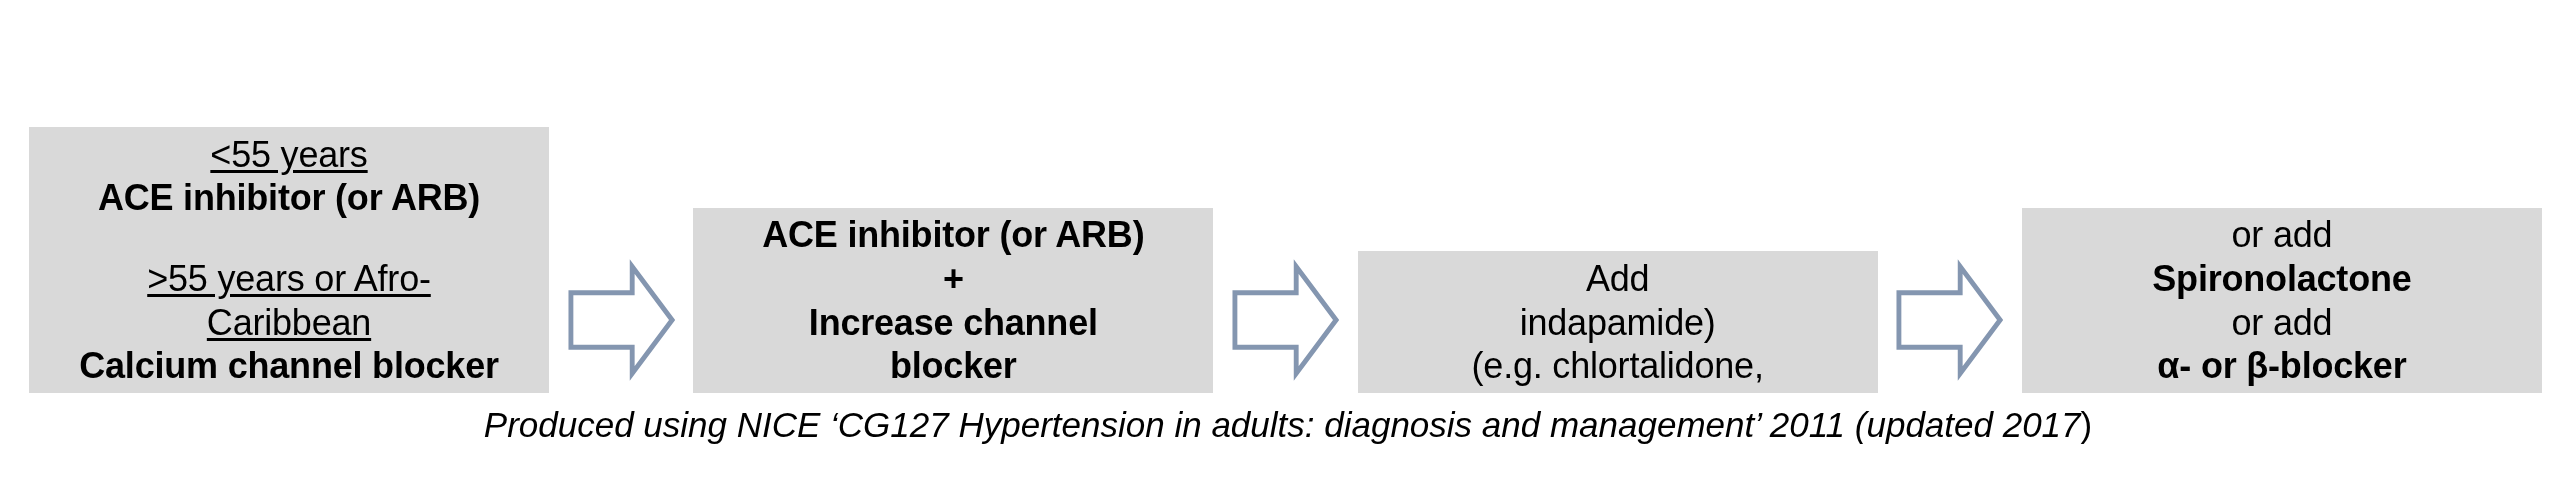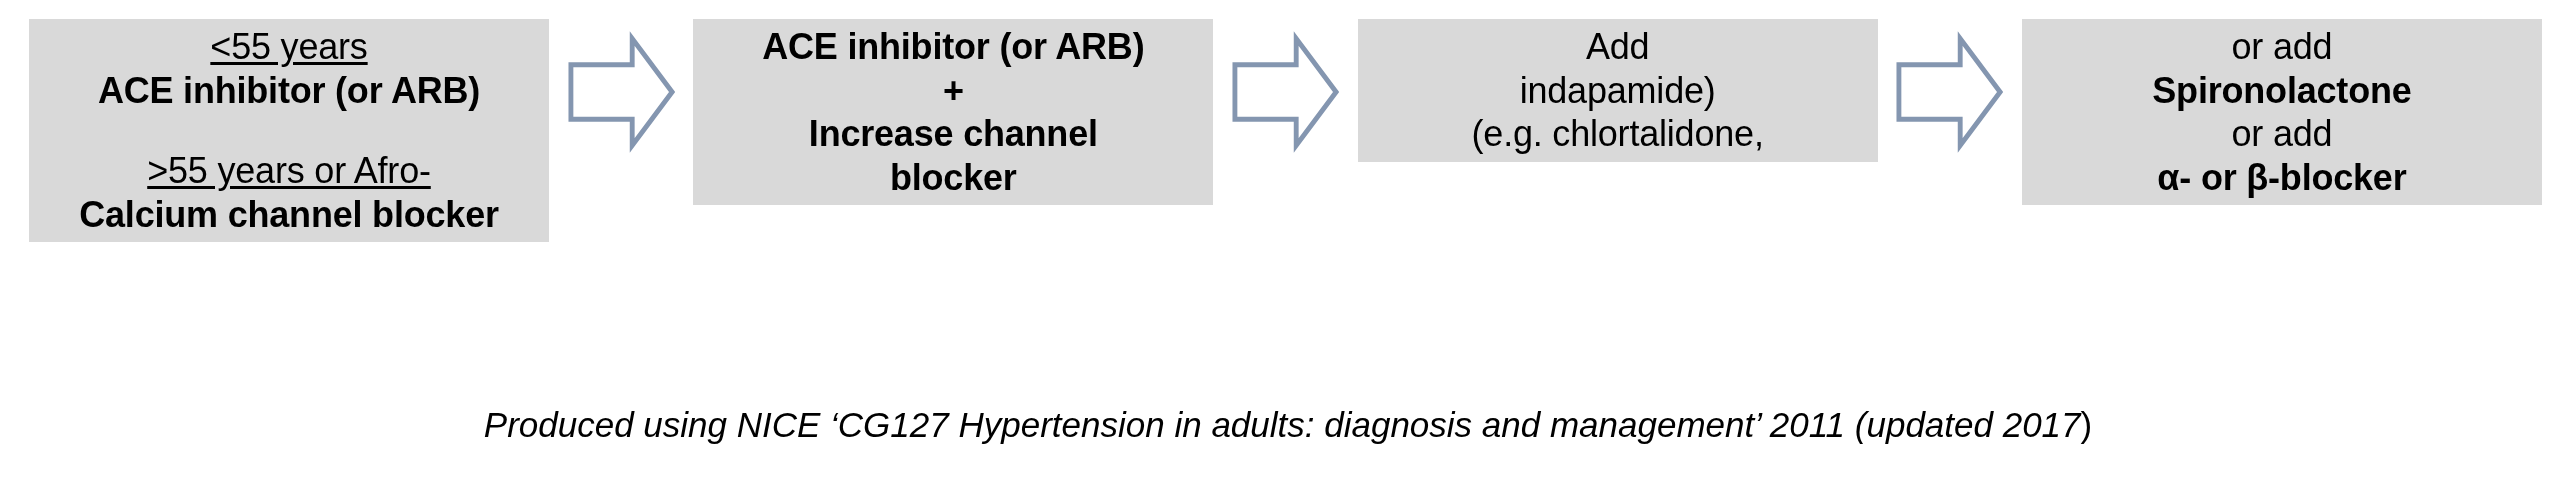--- a/index.html
+++ b/index.html
@@ -22,21 +22,21 @@
 
   
   .flow-row {
     position: absolute;
     left: 29px;
     top: 19.4px;
     width: 2513px;
     height: 374px;
     display: flex;
     flex-direction: row;
-    align-items: flex-start;
+    align-items: flex-end;
     justify-content: space-between;
   }
 
   .step-box {
     width: 520px;
     background: #d9d9d9;
     display: flex;
     flex-direction: column;
     align-items: center;
     justify-content: center;
@@ -90,20 +90,21 @@
 
 <div id="stage">
 
   <div class="flow-row">
 
     <div class="step-box">
       <span class="line underline">&lt;55 years</span>
       <span class="line bold">ACE inhibitor (or ARB)</span>
       <span class="spacer-line"></span>
       <span class="line underline">&gt;55 years or Afro-</span>
+      <span class="line underline">Caribbean</span>
       <span class="line bold">Calcium channel blocker</span>
     </div>
 
     <div class="arrow-cell">
       <svg width="107" height="146" viewBox="0 0 110 150">
         <polygon points="3,47 66,47 66,20 107,75 66,130 66,103 3,103" fill="#ffffff" stroke="#8496B0" stroke-width="5" stroke-linejoin="miter"></polygon>
       </svg>
     </div>
 
     <div class="step-box">

